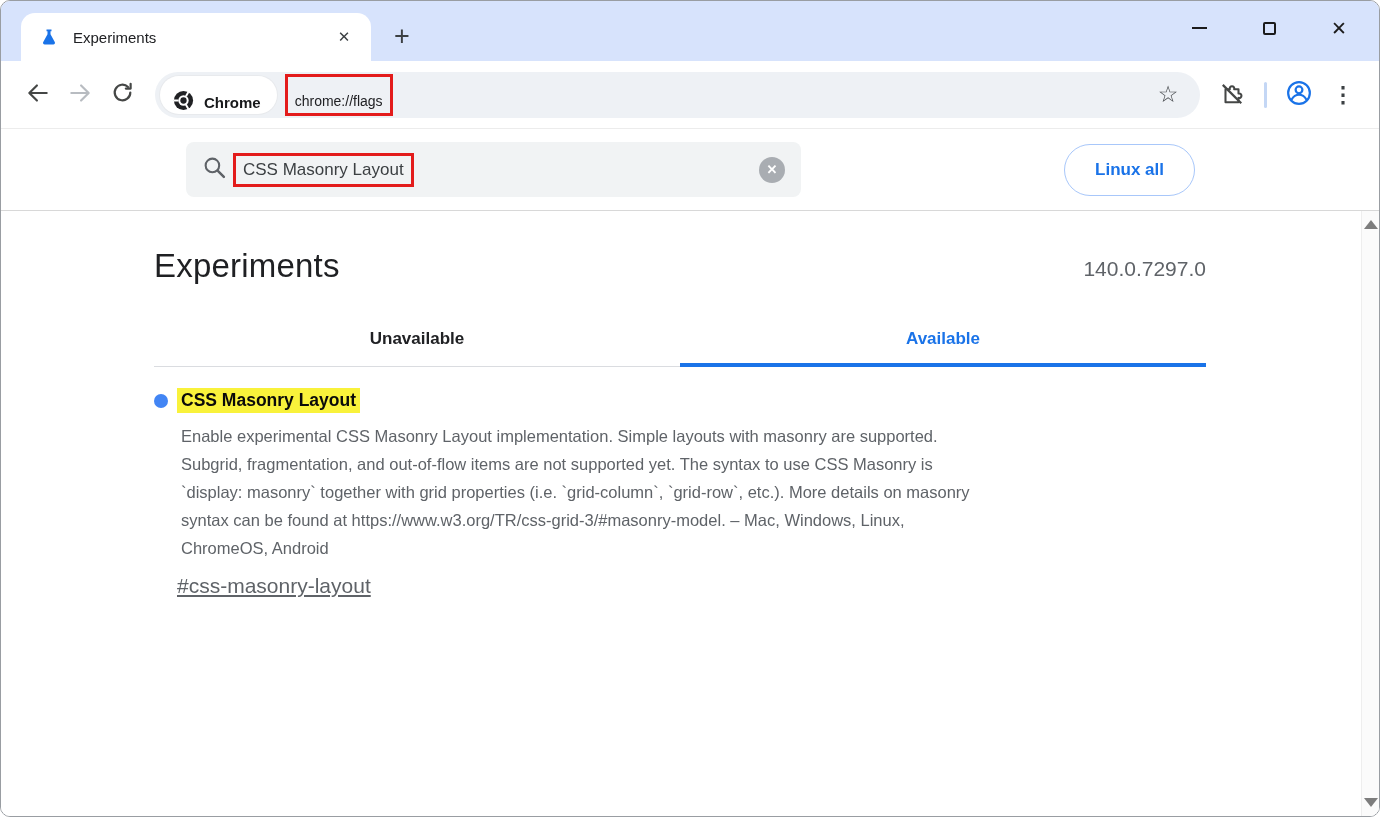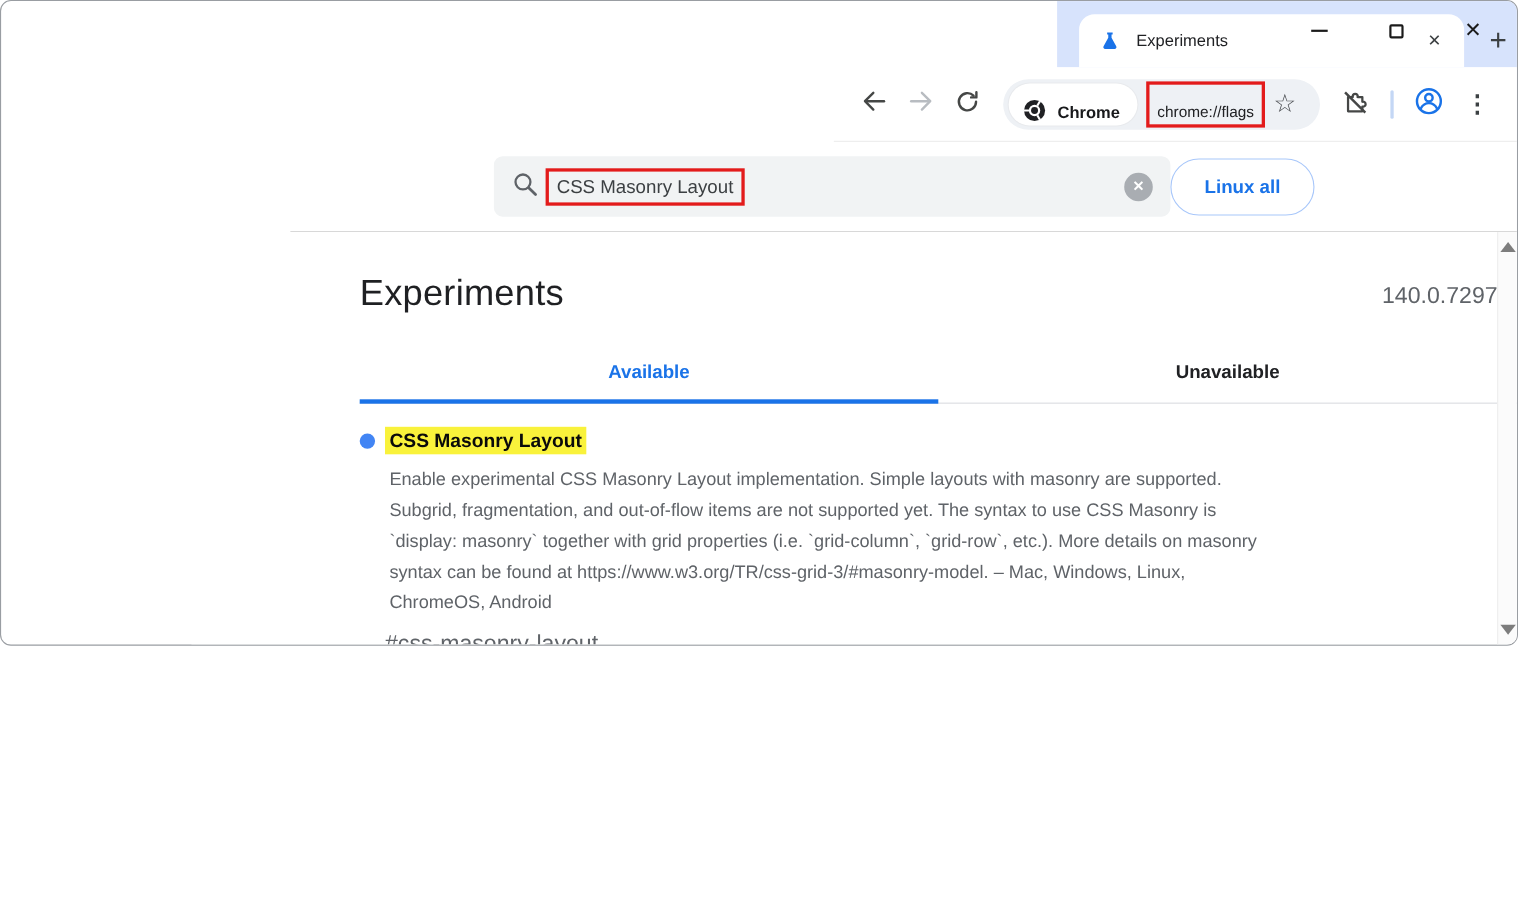--- a/index.html
+++ b/index.html
@@ -1,22 +1,22 @@
 <!DOCTYPE html>
 <html><head>
 <meta charset="utf-8">
 <style>
   * { box-sizing: border-box; margin: 0; padding: 0; }
   html,body { width: 1380px; height: 817px; background: #fff; }
   body { font-family: "Liberation Sans", sans-serif; color: #202124; }
 
   .window {
-    width: 1380px; height: 587px;
+    width: 1380px; height: 817px;
     border: 1px solid #999da2; border-radius: 10px;
-    overflow: hidden; display: flex; flex-direction: column; background: #fff; align-items: flex-end;
+    overflow: hidden; display: flex; flex-direction: column; background: #fff;
   }
 
   
   .tabstrip {
     height: 60px; background: #d7e3fc; flex: 0 0 60px;
     display: flex; align-items: flex-end; position: relative;
     padding-left: 20px;
   }
   .browser-tab {
     width: 350px; height: 48px; background: #fff;
@@ -271,22 +271,22 @@
 
   <div class="content">
     <div class="content-inner">
 
       <div class="heading-row">
         <span class="page-title">Experiments</span>
         <span class="version">140.0.7297.0</span>
       </div>
 
       <div class="flags-tabs">
+        <div class="flags-tab">Unavailable</div>
         <div class="flags-tab selected">Available</div>
-        <div class="flags-tab">Unavailable</div>
       </div>
 
       <div class="flag-row">
         <div class="flag-main">
           <div class="flag-title-line">
             <span class="flag-bullet"></span>
             <span class="flag-title">CSS Masonry Layout</span>
           </div>
           <div class="flag-desc">Enable experimental CSS Masonry Layout implementation. Simple layouts with masonry are supported. Subgrid, fragmentation, and out-of-flow items are not supported yet. The syntax to use CSS Masonry is `display: masonry` together with grid properties (i.e. `grid-column`, `grid-row`, etc.). More details on masonry syntax can be found at https://www.w3.org/TR/css-grid-3/#masonry-model. – Mac, Windows, Linux, ChromeOS, Android</div>
           <a class="flag-permalink">#css-masonry-layout</a>

